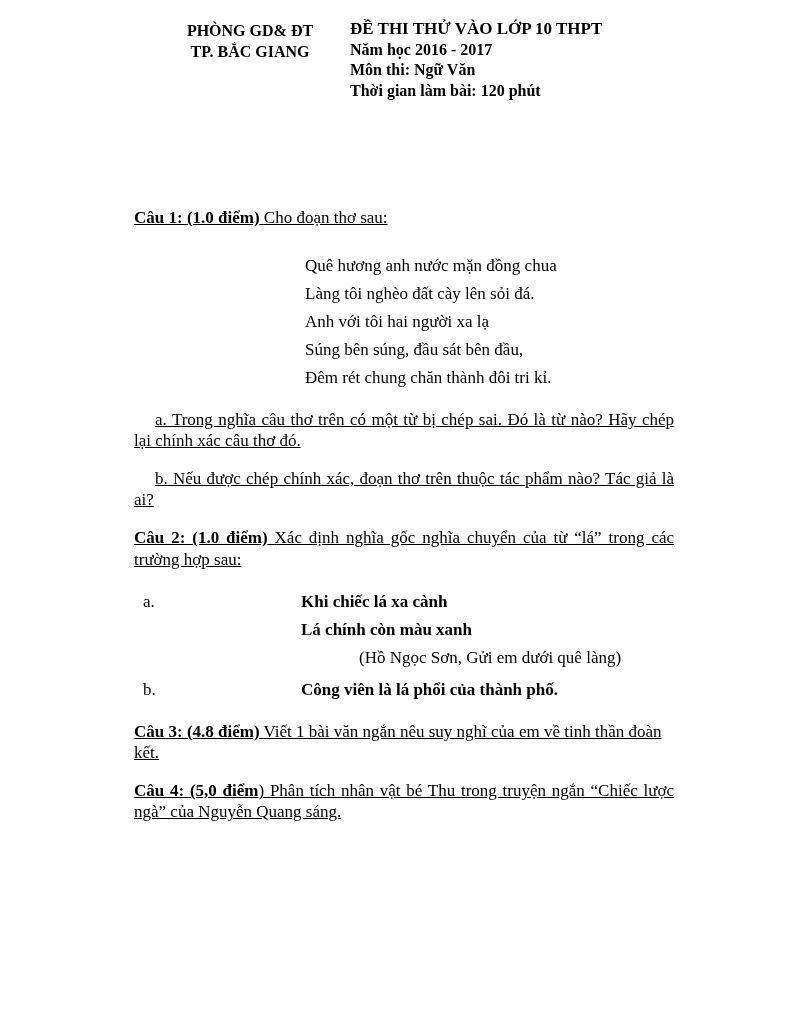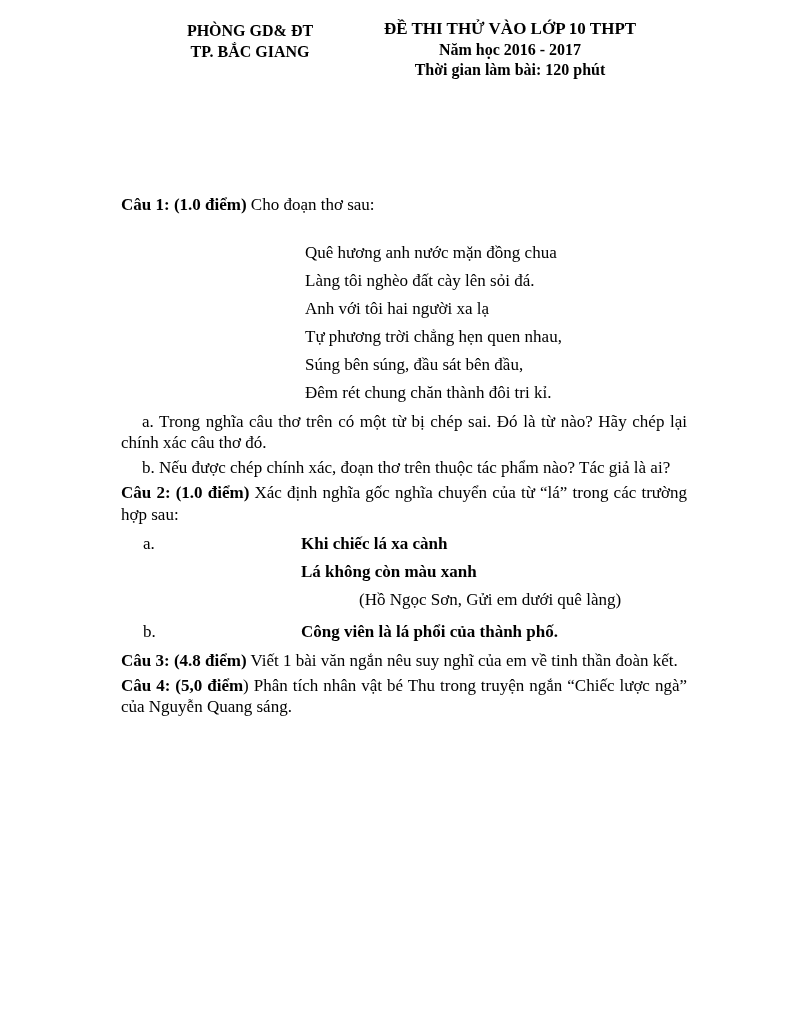--- a/index.html
+++ b/index.html
@@ -26,42 +26,42 @@
     top: 20px;
     width: 184px;
     text-align: center;
     font-weight: bold;
     font-size: 16px;
     line-height: 21px;
     white-space: nowrap;
   }
   .header-right {
     position: absolute;
-    left: 330px;
+    left: 350px;
     top: 19px;
     width: 360px;
-    text-align: center;
+    text-align: left;
     font-weight: bold;
     font-size: 16px;
     line-height: 20.5px;
     white-space: nowrap;
   }
   .header-right .title {
     font-size: 17px;
   }
   
   .content {
     position: absolute;
     left: 117px;
     top: 190px;
     width: 574px;
     font-size: 17px;
     line-height: 21px;
   }
-  .content p { margin: 4px; }
+  .content p { margin: 17px; text-decoration: underline; }
   .q-label { font-weight: bold; }
   .poem {
     margin-top: 24px;
     margin-left: 188px;
     line-height: 28px;
   }
   .indent-par {
     margin-top: 2px;
     text-indent: 21px;
     text-align: justify;
@@ -98,46 +98,46 @@
 <div class="page">
 
   <div class="header-left">
     <div>PHÒNG GD&amp; ĐT</div>
     <div>TP. BẮC GIANG</div>
   </div>
 
   <div class="header-right">
     <div class="title">ĐỀ THI THỬ VÀO LỚP 10 THPT</div>
     <div>Năm học 2016 - 2017</div>
+    <div>Môn thi: Ngữ Văn</div>
     <div>Thời gian làm bài: 120 phút</div>
   </div>
 
   <div class="content">
 
     <p><span class="q-label">Câu 1: (1.0 điểm)</span> <span>Cho đoạn thơ sau:</span></p>
 
     <div class="poem">
       <div class="poem-line">Quê hương anh nước mặn đồng chua</div>
       <div class="poem-line">Làng tôi nghèo đất cày lên sỏi đá.</div>
       <div class="poem-line">Anh với tôi hai người xa lạ</div>
-      <div class="poem-line">Tự phương trời chẳng hẹn quen nhau,</div>
       <div class="poem-line">Súng bên súng, đầu sát bên đầu,</div>
       <div class="poem-line">Đêm rét chung chăn thành đôi tri kỉ.</div>
     </div>
 
     <p class="indent-par">a. Trong nghĩa câu thơ trên có một từ bị chép sai. Đó là từ nào? Hãy chép lại chính xác câu thơ đó.</p>
     <p class="indent-par">b. Nếu được chép chính xác, đoạn thơ trên thuộc tác phẩm nào? Tác giả là ai?</p>
 
     <p class="q2-par"><span class="q-label">Câu 2: (1.0 điểm)</span> <span>Xác định nghĩa gốc nghĩa chuyển của từ “lá” trong các trường hợp sau:</span></p>
 
     <div class="item">
       <span class="marker">a.</span>
       <div class="item-lines">
         <div>Khi chiếc lá xa cành</div>
-        <div>Lá không còn màu xanh</div>
+        <div>Lá chính còn màu xanh</div>
       </div>
     </div>
     <div class="source-line">(Hồ Ngọc Sơn, Gửi em dưới quê làng)</div>
 
     <div class="item">
       <span class="marker">b.</span>
       <div class="item-lines">
         <div>Công viên là lá phổi của thành phố.</div>
       </div>
     </div>

